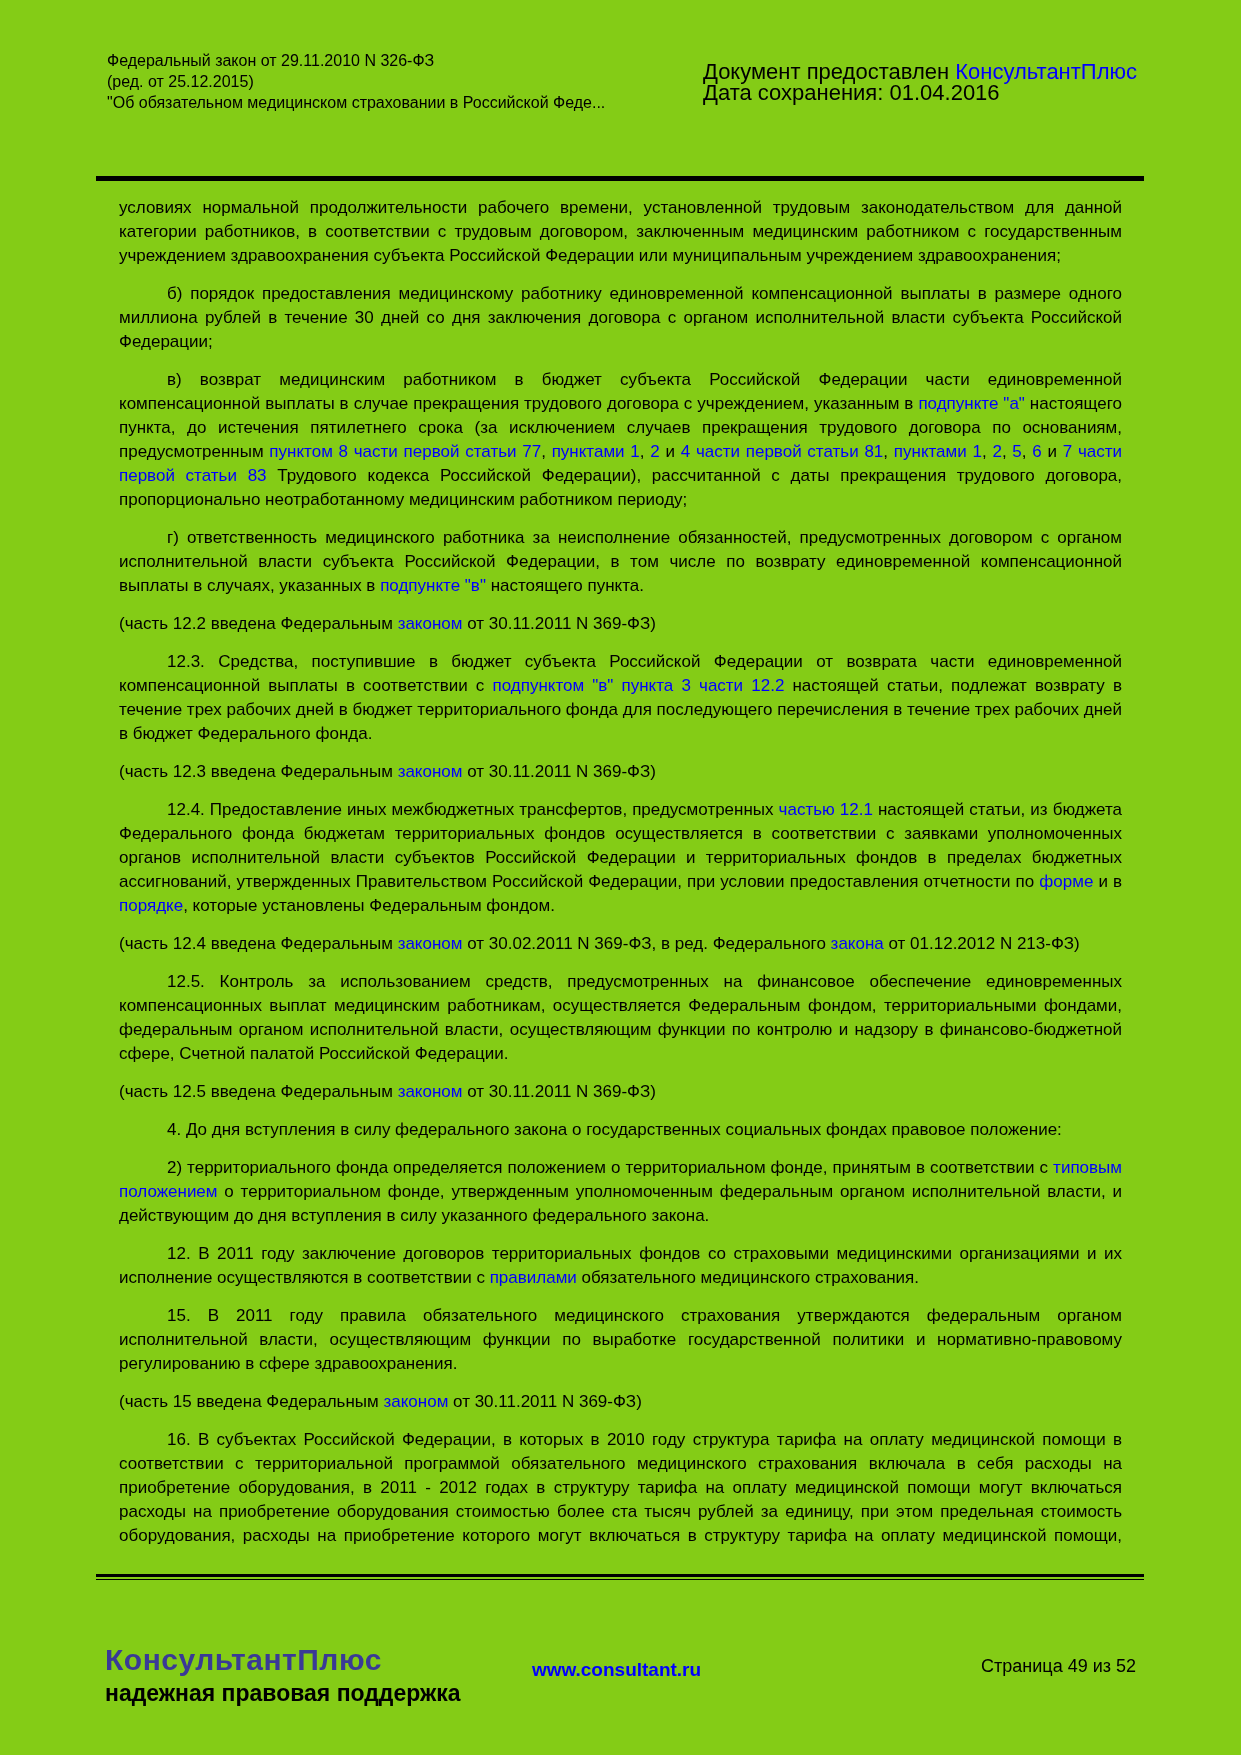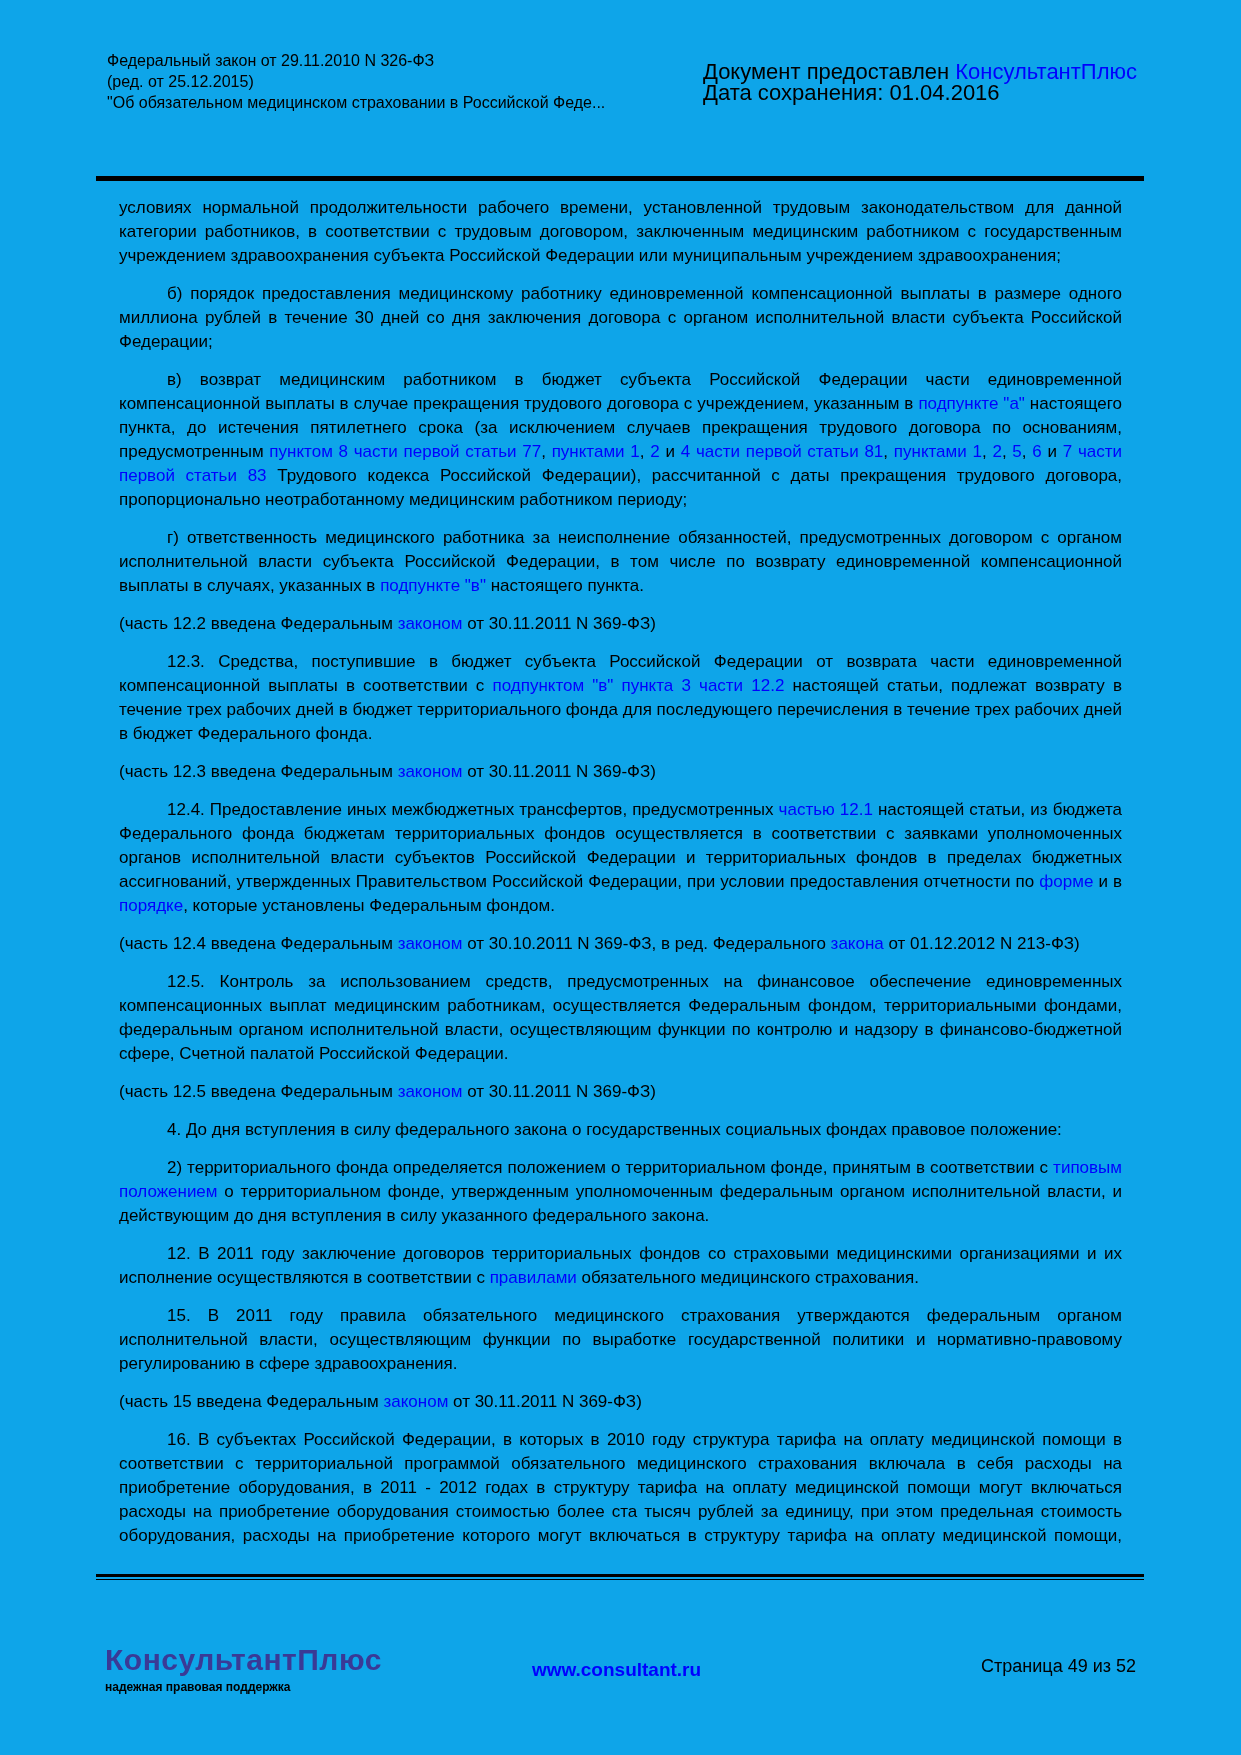--- a/index.html
+++ b/index.html
@@ -1,20 +1,20 @@
 <!DOCTYPE html>
 <html lang="ru"><head>
 <meta charset="utf-8">
 <style>
   * { box-sizing: border-box; }
   html,body { margin:0; padding:0; background:#fff; }
   .page {
     position:relative;
     width:1241px; height:1755px;
-    background:#0ea5e9;
+    background:#84cc16;
     font-family:"Liberation Sans","DejaVu Sans",sans-serif;
     color:#000;
     overflow:hidden;
   }
   
   .header { position:absolute; top:50px; left:107px; right:104px; display:flex; justify-content:space-between; }
   .header-left { font-size:16px; line-height:21px; color:#000; max-width:600px; }
   .header-right { font-size:22px; line-height:21px; padding-top:11px; white-space:nowrap; }
   .provider-link { color:#0000ff; }
   .top-rule { position:absolute; left:96px; right:97px; top:176px; height:5px; background:#000; }
@@ -27,21 +27,21 @@
   .doc-body p { margin:14px; }
   .para.indent { text-indent:48px; }
   .para.cont { text-align-last:justify; }
   .link { color:#0000ff; cursor:pointer; }
   
   .bottom-rule { position:absolute; left:96px; right:97px; top:1574px; height:6px;
     border-top:3px solid #000; border-bottom:1px solid #000; }
   
   .footer { position:absolute; left:105px; right:105px; top:1643px; height:70px; }
   .footer-logo { font-size:30px; font-weight:bold; color:#3a3a96; letter-spacing:0.5px; }
-  .footer-tagline { font-size:12px; font-weight:bold; color:#000; margin-top:3px; }
+  .footer-tagline { font-size:23px; font-weight:bold; color:#000; margin-top:3px; }
   .footer-url { position:absolute; left:0; right:8px; top:16px; text-align:center;
     font-size:19px; font-weight:bold; color:#0000ff; }
   .footer-page { position:absolute; right:0; top:13px; font-size:18px; color:#000; }
 </style>
 </head>
 <body>
 
 <div class="page">
 
   <div class="header">
@@ -60,21 +60,21 @@
 
   <div class="doc-body">
       <p class="para"><span>условиях нормальной продолжительности рабочего времени, установленной трудовым законодательством для данной категории работников, в соответствии с трудовым договором, заключенным медицинским работником с государственным учреждением здравоохранения субъекта Российской Федерации или муниципальным учреждением здравоохранения;</span></p>
       <p class="para indent"><span>б) порядок предоставления медицинскому работнику единовременной компенсационной выплаты в размере одного миллиона рублей в течение 30 дней со дня заключения договора с органом исполнительной власти субъекта Российской Федерации;</span></p>
       <p class="para indent"><span>в) возврат медицинским работником в бюджет субъекта Российской Федерации части единовременной компенсационной выплаты в случае прекращения трудового договора с учреждением, указанным в </span><span class="link">подпункте "а"</span><span> настоящего пункта, до истечения пятилетнего срока (за исключением случаев прекращения трудового договора по основаниям, предусмотренным </span><span class="link">пунктом 8 части первой статьи 77</span><span>, </span><span class="link">пунктами 1</span><span>, </span><span class="link">2</span><span> и </span><span class="link">4 части первой статьи 81</span><span>, </span><span class="link">пунктами 1</span><span>, </span><span class="link">2</span><span>, </span><span class="link">5</span><span>, </span><span class="link">6</span><span> и </span><span class="link">7 части первой статьи 83</span><span> Трудового кодекса Российской Федерации), рассчитанной с даты прекращения трудового договора, пропорционально неотработанному медицинским работником периоду;</span></p>
       <p class="para indent"><span>г) ответственность медицинского работника за неисполнение обязанностей, предусмотренных договором с органом исполнительной власти субъекта Российской Федерации, в том числе по возврату единовременной компенсационной выплаты в случаях, указанных в </span><span class="link">подпункте "в"</span><span> настоящего пункта.</span></p>
       <p class="para"><span>(часть 12.2 введена Федеральным </span><span class="link">законом</span><span> от 30.11.2011 N 369-ФЗ)</span></p>
       <p class="para indent"><span>12.3. Средства, поступившие в бюджет субъекта Российской Федерации от возврата части единовременной компенсационной выплаты в соответствии с </span><span class="link">подпунктом "в" пункта 3 части 12.2</span><span> настоящей статьи, подлежат возврату в течение трех рабочих дней в бюджет территориального фонда для последующего перечисления в течение трех рабочих дней в бюджет Федерального фонда.</span></p>
       <p class="para"><span>(часть 12.3 введена Федеральным </span><span class="link">законом</span><span> от 30.11.2011 N 369-ФЗ)</span></p>
       <p class="para indent"><span>12.4. Предоставление иных межбюджетных трансфертов, предусмотренных </span><span class="link">частью 12.1</span><span> настоящей статьи, из бюджета Федерального фонда бюджетам территориальных фондов осуществляется в соответствии с заявками уполномоченных органов исполнительной власти субъектов Российской Федерации и территориальных фондов в пределах бюджетных ассигнований, утвержденных Правительством Российской Федерации, при условии предоставления отчетности по </span><span class="link">форме</span><span> и в </span><span class="link">порядке</span><span>, которые установлены Федеральным фондом.</span></p>
-      <p class="para"><span>(часть 12.4 введена Федеральным </span><span class="link">законом</span><span> от 30.10.2011 N 369-ФЗ, в ред. Федерального </span><span class="link">закона</span><span> от 01.12.2012 N 213-ФЗ)</span></p>
+      <p class="para"><span>(часть 12.4 введена Федеральным </span><span class="link">законом</span><span> от 30.02.2011 N 369-ФЗ, в ред. Федерального </span><span class="link">закона</span><span> от 01.12.2012 N 213-ФЗ)</span></p>
       <p class="para indent"><span>12.5. Контроль за использованием средств, предусмотренных на финансовое обеспечение единовременных компенсационных выплат медицинским работникам, осуществляется Федеральным фондом, территориальными фондами, федеральным органом исполнительной власти, осуществляющим функции по контролю и надзору в финансово-бюджетной сфере, Счетной палатой Российской Федерации.</span></p>
       <p class="para"><span>(часть 12.5 введена Федеральным </span><span class="link">законом</span><span> от 30.11.2011 N 369-ФЗ)</span></p>
       <p class="para indent"><span>4. До дня вступления в силу федерального закона о государственных социальных фондах правовое положение:</span></p>
       <p class="para indent"><span>2) территориального фонда определяется положением о территориальном фонде, принятым в соответствии с </span><span class="link">типовым положением</span><span> о территориальном фонде, утвержденным уполномоченным федеральным органом исполнительной власти, и действующим до дня вступления в силу указанного федерального закона.</span></p>
       <p class="para indent"><span>12. В 2011 году заключение договоров территориальных фондов со страховыми медицинскими организациями и их исполнение осуществляются в соответствии с </span><span class="link">правилами</span><span> обязательного медицинского страхования.</span></p>
       <p class="para indent"><span>15. В 2011 году правила обязательного медицинского страхования утверждаются федеральным органом исполнительной власти, осуществляющим функции по выработке государственной политики и нормативно-правовому регулированию в сфере здравоохранения.</span></p>
       <p class="para"><span>(часть 15 введена Федеральным </span><span class="link">законом</span><span> от 30.11.2011 N 369-ФЗ)</span></p>
       <p class="para indent cont"><span>16. В субъектах Российской Федерации, в которых в 2010 году структура тарифа на оплату медицинской помощи в соответствии с территориальной программой обязательного медицинского страхования включала в себя расходы на приобретение оборудования, в 2011 - 2012 годах в структуру тарифа на оплату медицинской помощи могут включаться расходы на приобретение оборудования стоимостью более ста тысяч рублей за единицу, при этом предельная стоимость оборудования, расходы на приобретение которого могут включаться в структуру тарифа на оплату медицинской помощи,</span></p>
     </div>
 

